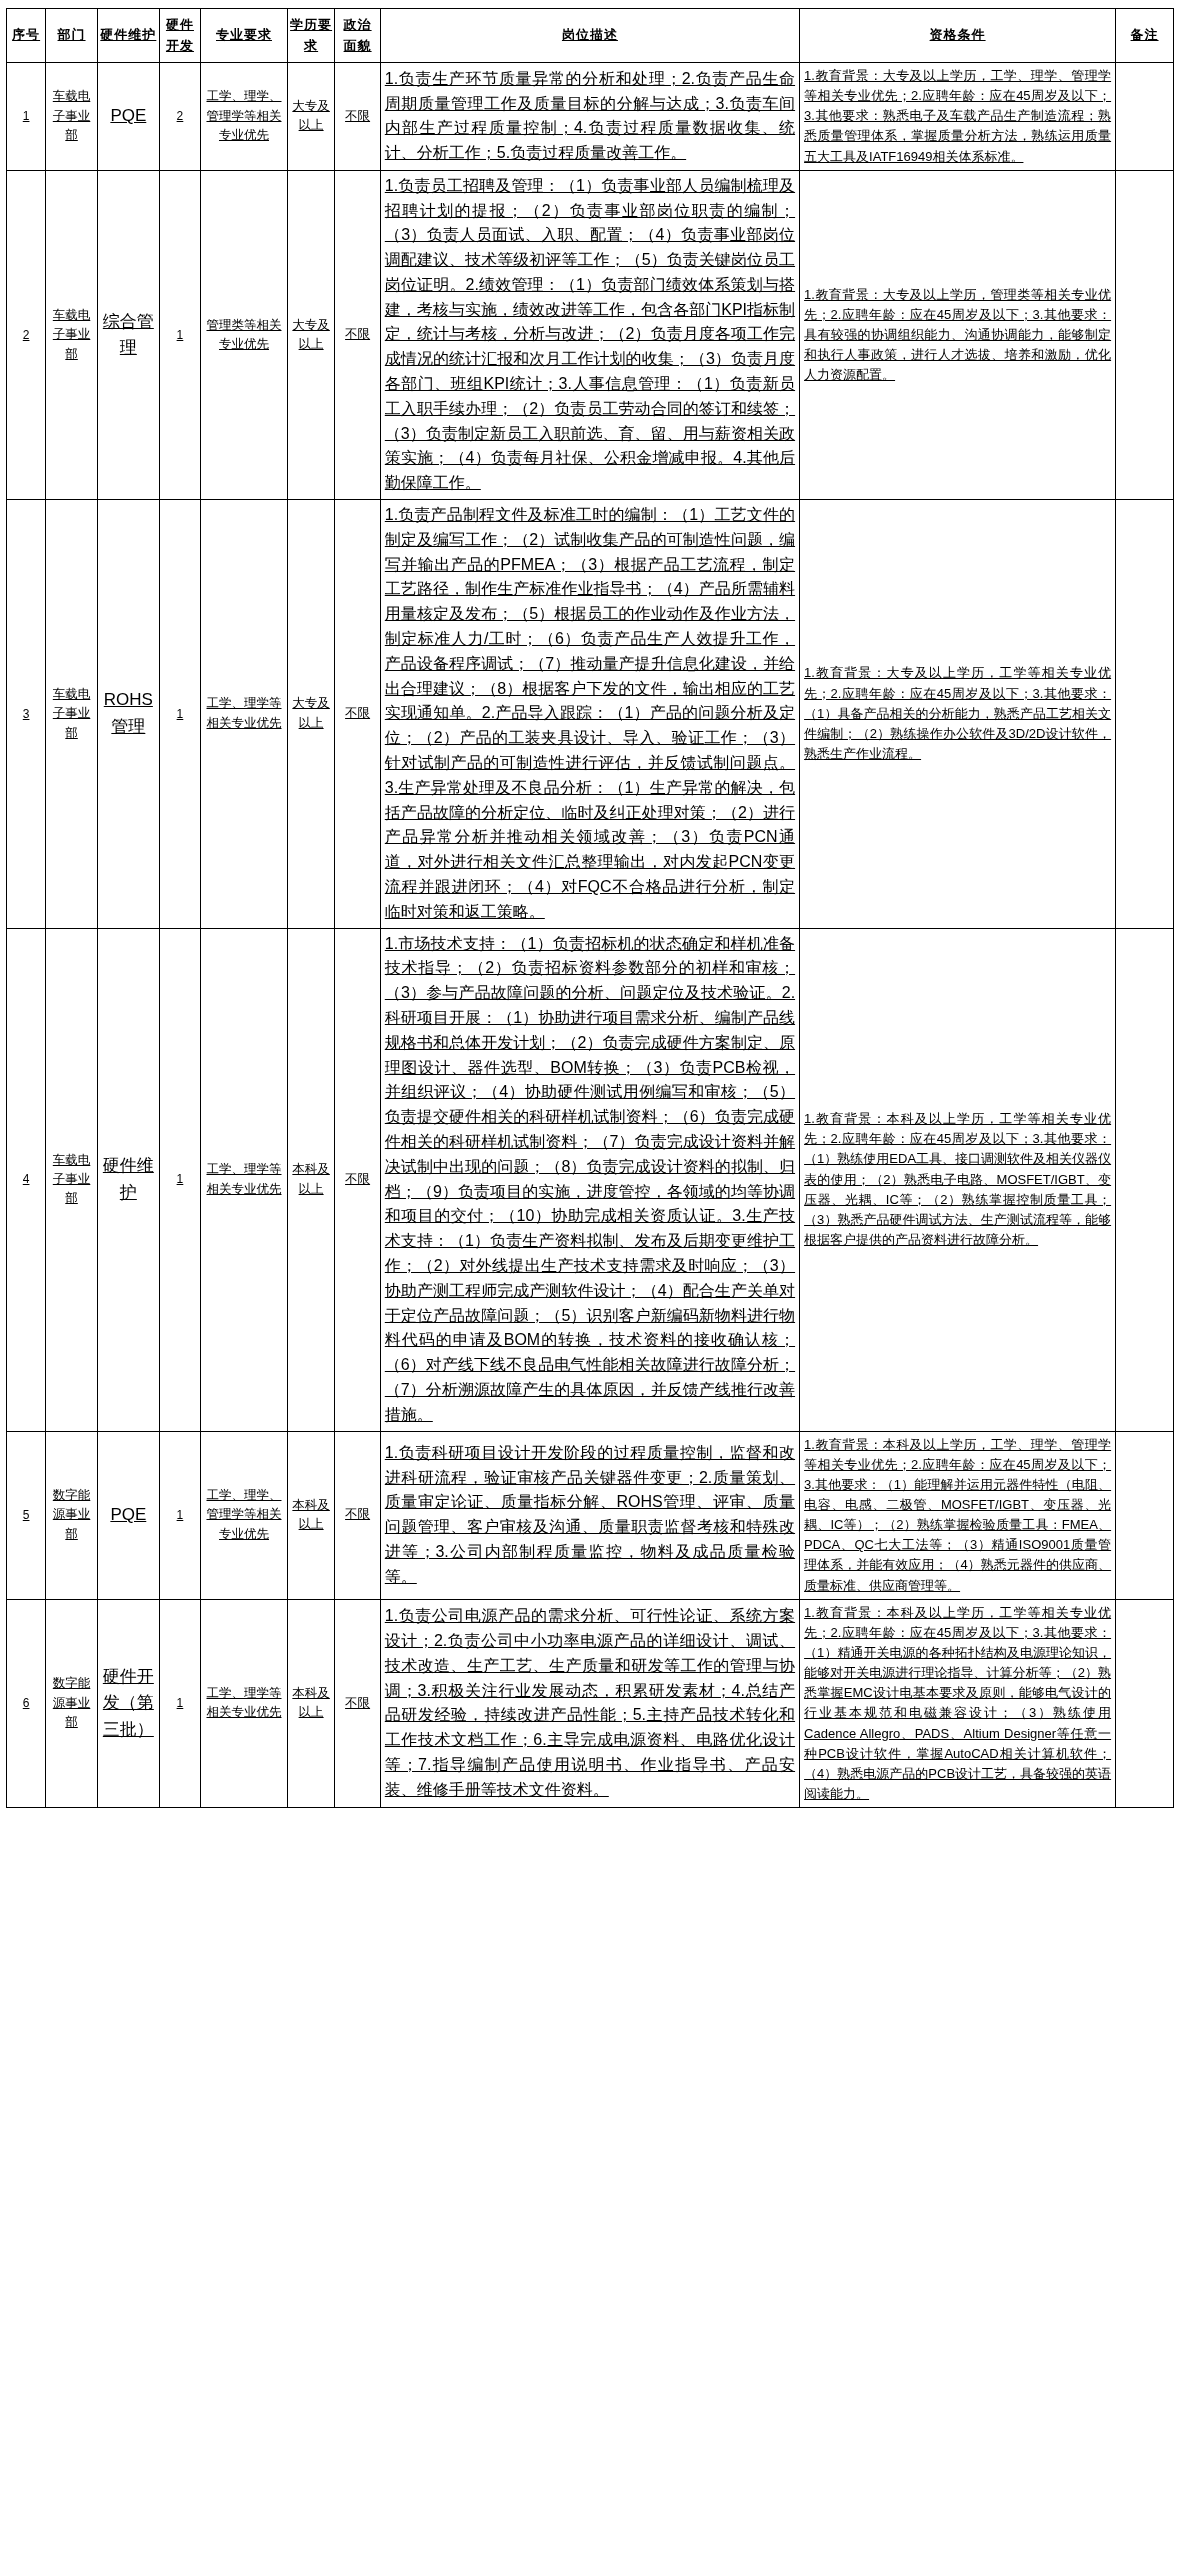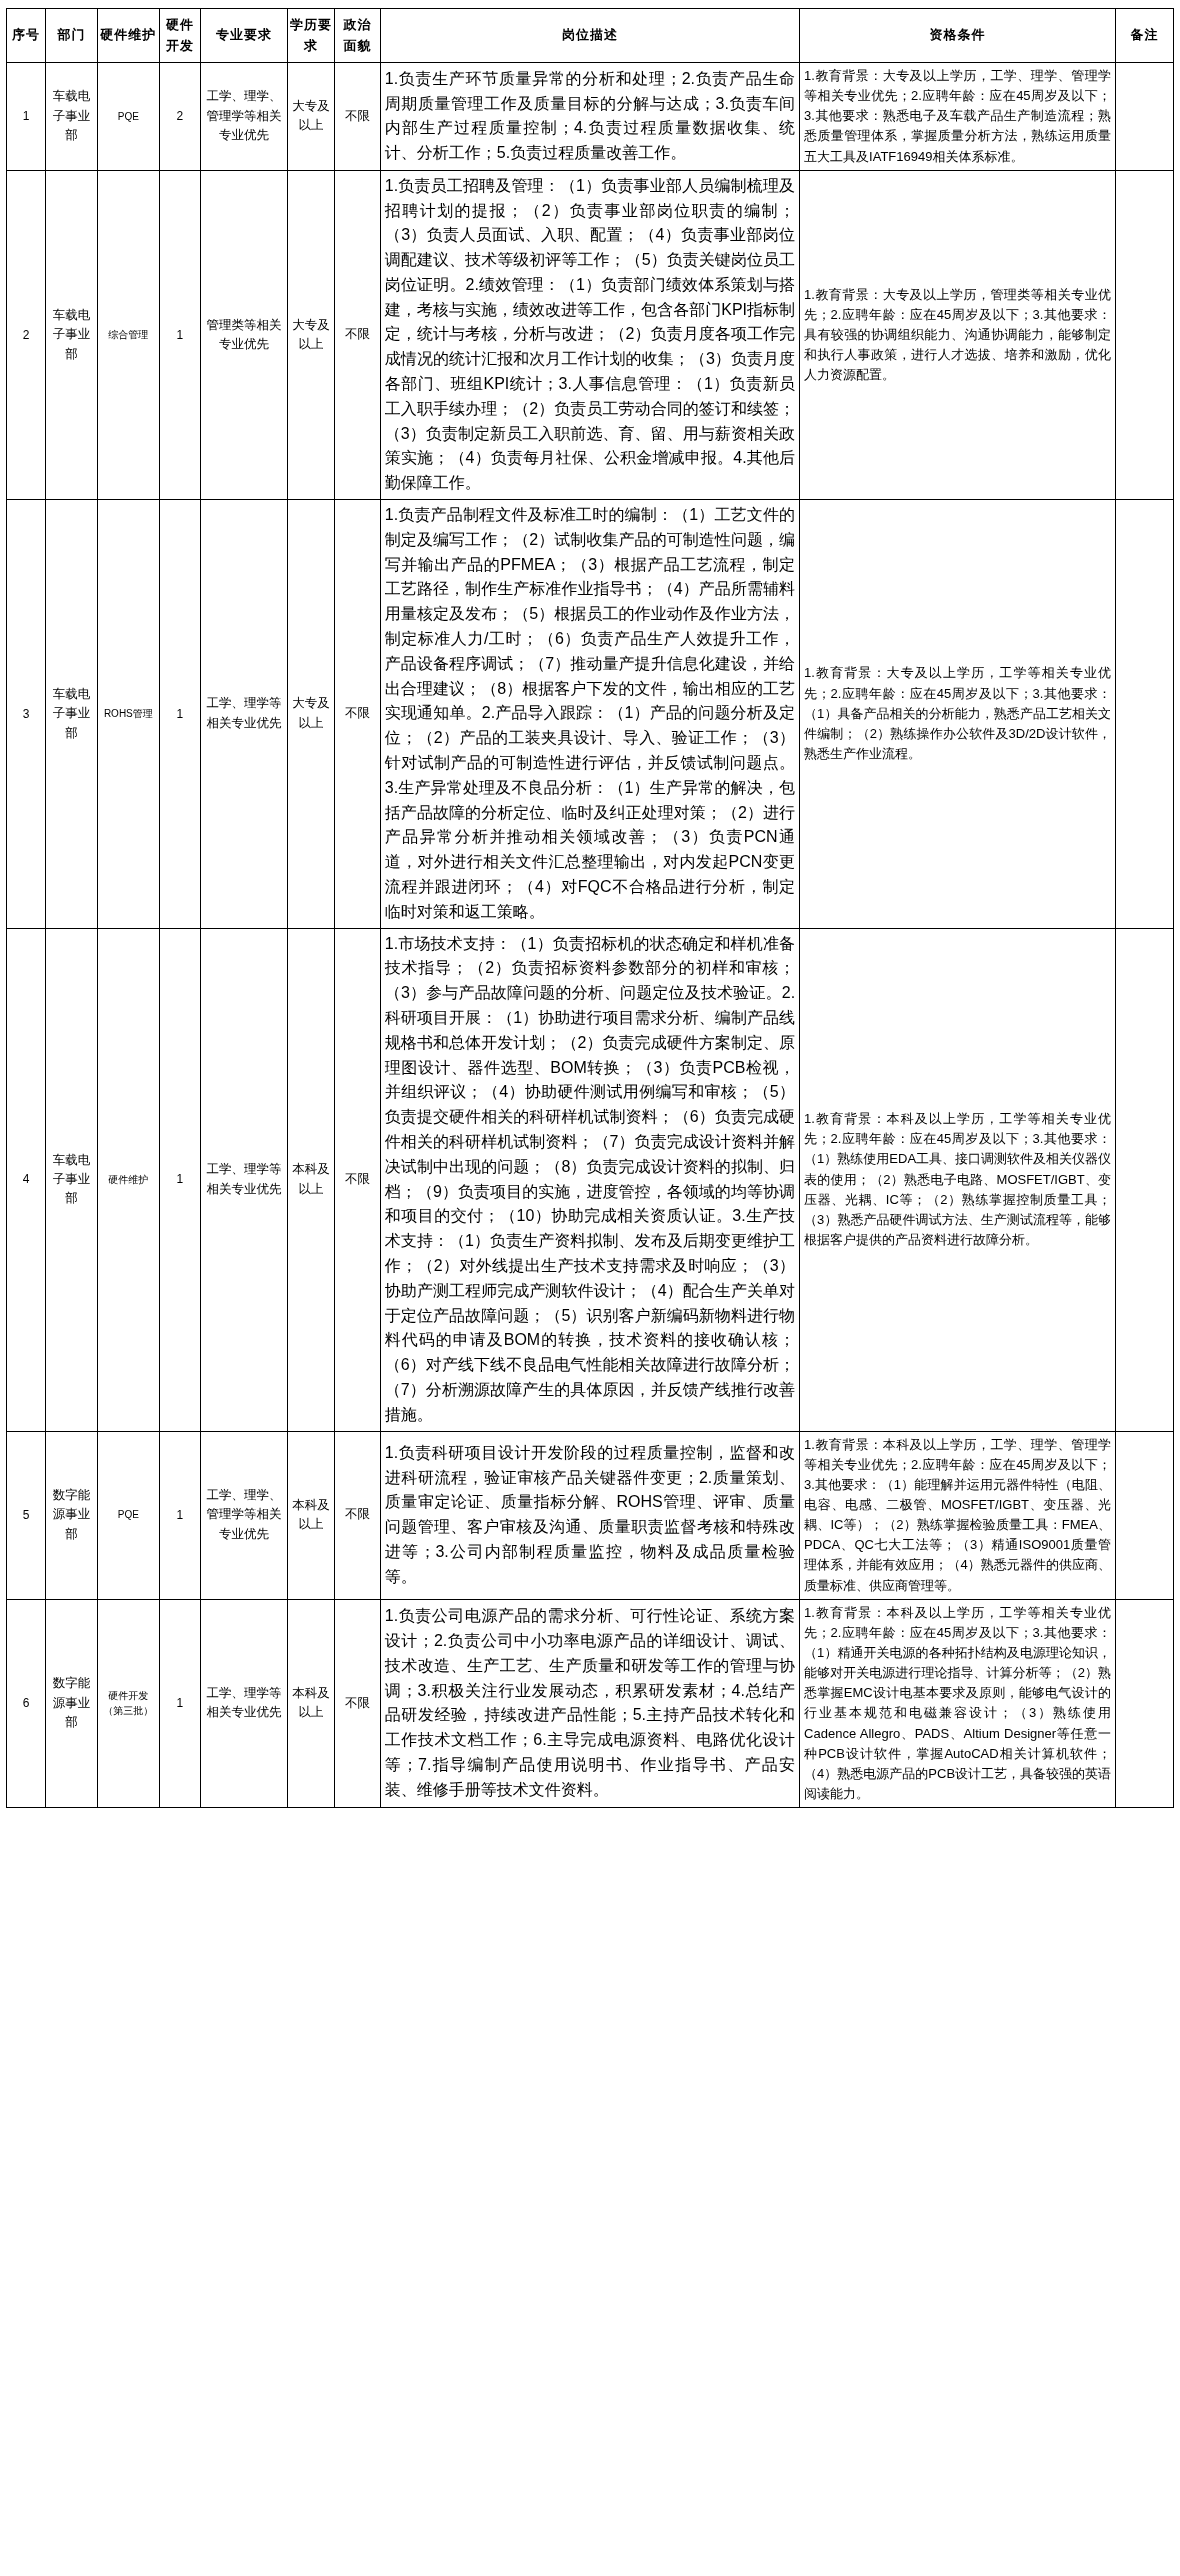--- a/index.html
+++ b/index.html
@@ -10,20 +10,21 @@
   }
   body {
     width: 1180px;
     font-family: "Liberation Sans", "DejaVu Sans", sans-serif;
     color: #000000;
     -webkit-font-smoothing: none;
   }
   .sheet {
     width: 948px;
     padding: 8px 16px 10px 6px;
+    text-decoration: underline;
   }
   table.jobs {
     border-collapse: collapse;
     table-layout: fixed;
     width: 1168px;
     margin: 0 auto;
   }
   table.jobs th,
   table.jobs td {
     border: 1px solid #000000;
@@ -57,21 +58,21 @@
   
   td.seq, td.num {
     text-align: center;
     font-size: 12px;
   }
   td.dept, td.title, td.major, td.edu, td.pol {
     text-align: center;
     font-size: 12.5px;
     line-height: 1.95;
   }
-  td.title { font-size: 10px; }
+  td.title { font-size: 17px; }
   td.desc, td.qual {
     text-align: justify;
     text-justify: inter-ideograph;
     font-size: 16px;
     line-height: 2.0;
     padding: 8px 7px;
   }
   td.qual { font-size: 13px; }
   td.note { text-align: center; }
 </style>

